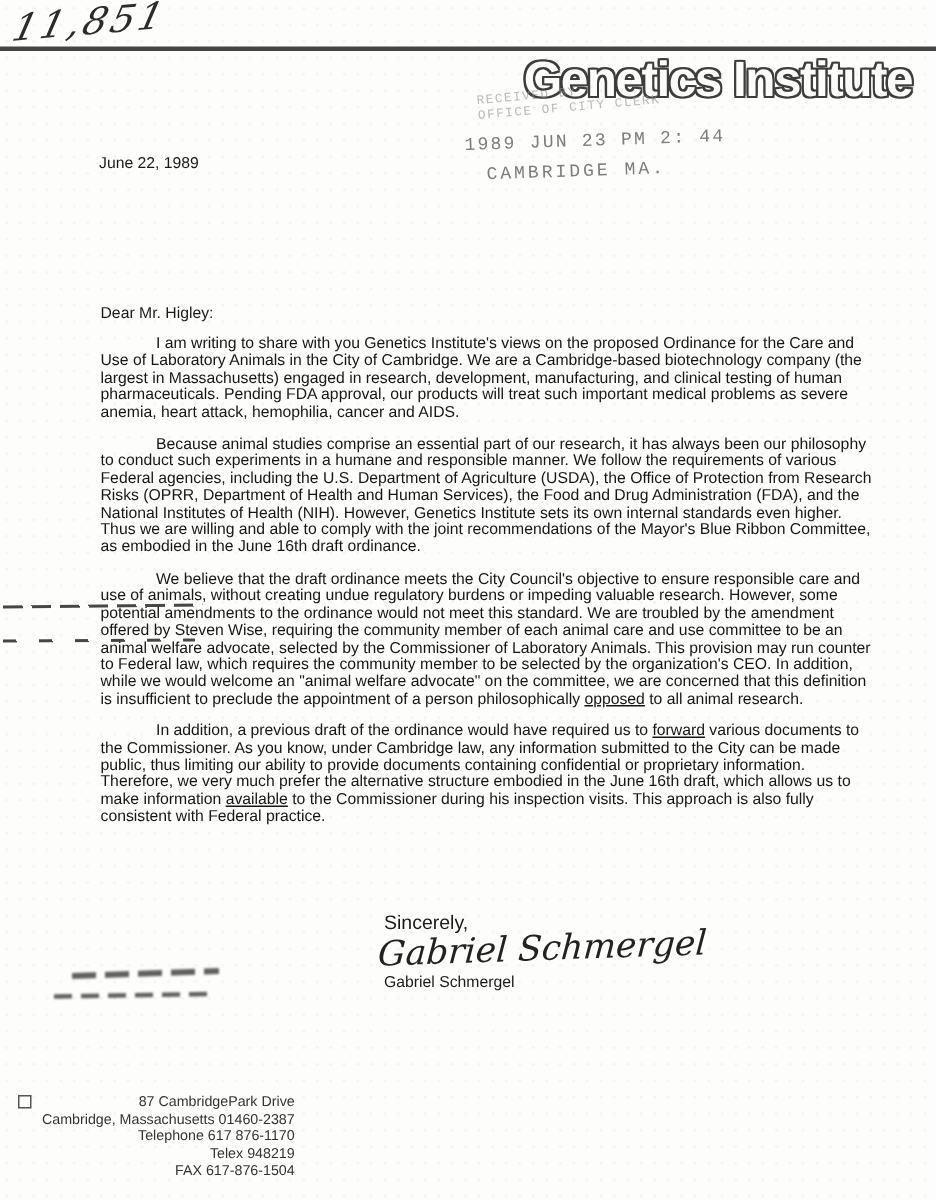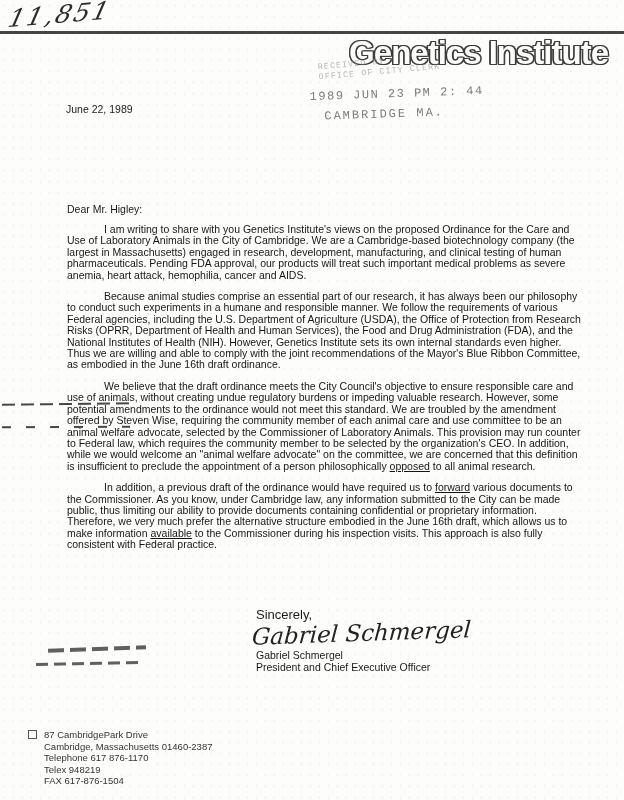--- a/index.html
+++ b/index.html
@@ -57,21 +57,21 @@
   
   .closing{position:absolute;left:256px;top:607px;font-size:13px;}
   .signature{
     position:absolute;left:252px;top:620px;font-family:"DejaVu Serif",serif;
     font-style:italic;font-size:23px;color:#222;letter-spacing:0px;
     transform:rotate(-2deg) skewX(-6deg);white-space:nowrap;
   }
   .signer{position:absolute;left:256px;top:650px;font-size:10.5px;line-height:11.6px;}
   
   .footer-block{position:absolute;display:flex;font-size:9.5px;line-height:11.6px;color:#333;}
-  .footer-block.left{left:28px;top:729px;}
+  .footer-block.left{left:12px;top:729px;text-align:right;}
   .footer-block.right{left:424px;top:727px;}
   .checkbox{width:7px;height:7px;border:1px solid #555;margin-right:7px;margin-top:1px;flex:0 0 auto;}
 </style>
 </head>
 <body>
 
 <div class="page">
 
   <div class="file-number">11,851</div>
   <div class="top-rule"></div>
@@ -102,21 +102,20 @@
   <div class="pen-mark m2"></div>
 
   <div class="closing">Sincerely,</div>
   <div class="signature">Gabriel Schmergel</div>
   <div class="smudge">
     <div class="s1"></div>
     <div class="s2"></div>
   </div>
   <div class="signer">
     <div>Gabriel Schmergel</div>
-    <div>President and Chief Executive Officer</div>
   </div>
 
   <div class="footer-block left">
     <div class="checkbox"></div>
     <div>
       <div>87 CambridgePark Drive</div>
       <div>Cambridge, Massachusetts 01460-2387</div>
       <div>Telephone 617 876-1170</div>
       <div>Telex 948219</div>
       <div>FAX 617-876-1504</div>

